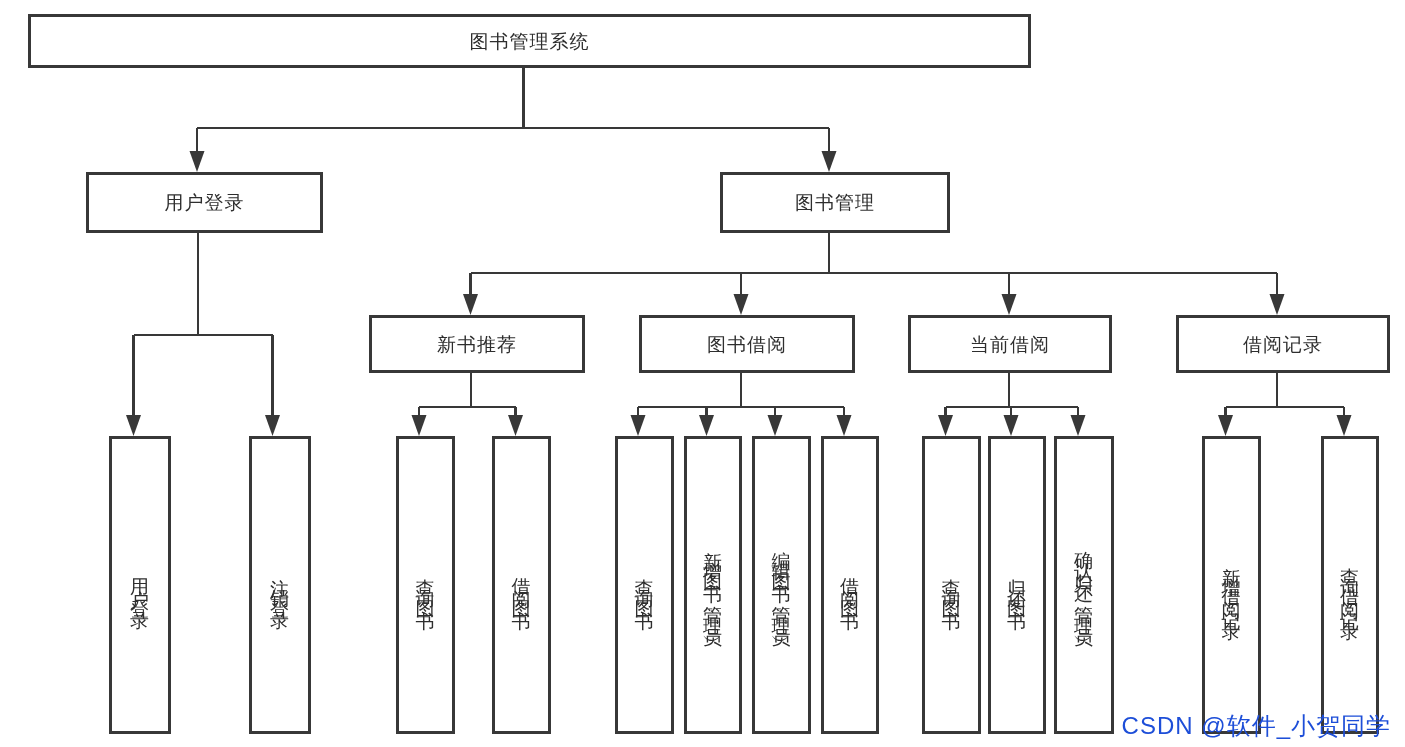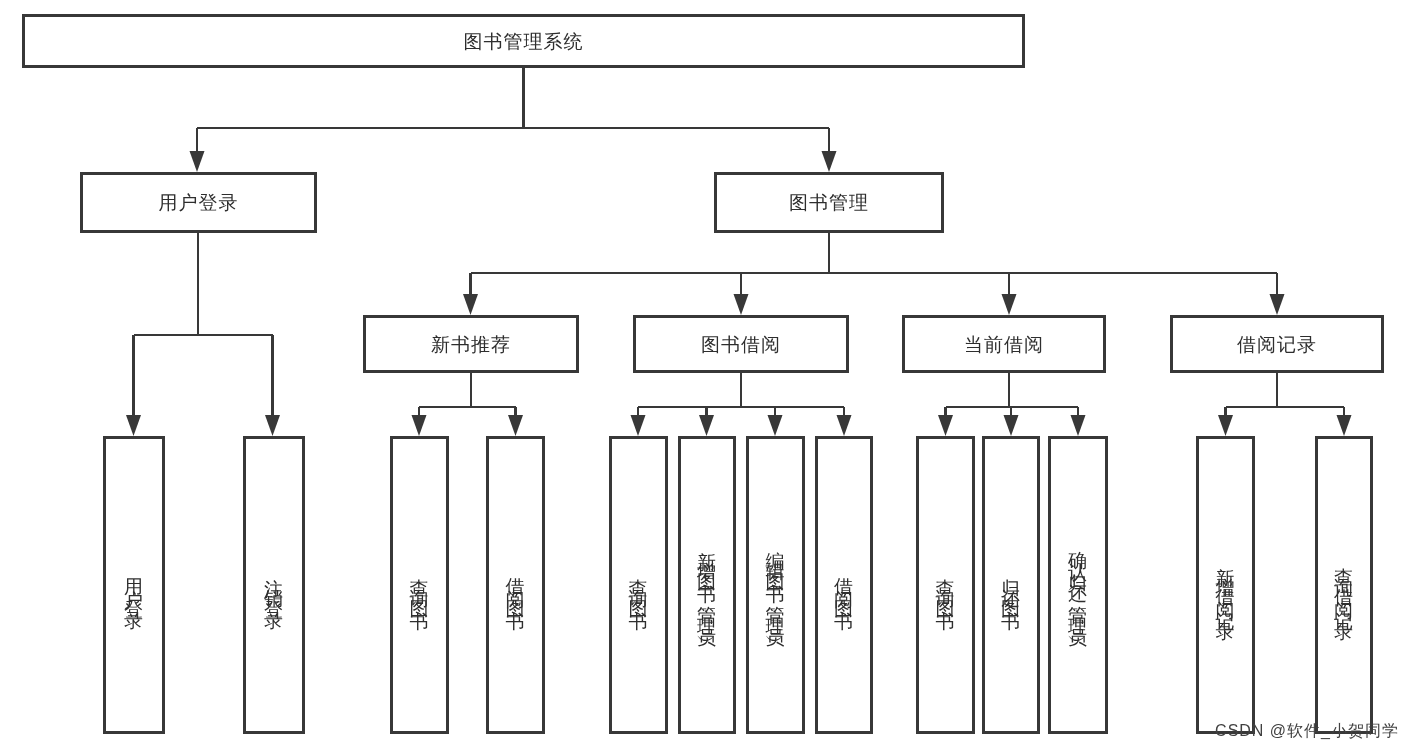--- a/index.html
+++ b/index.html
@@ -25,37 +25,38 @@
     box-sizing: border-box;
     background: #ffffff;
     border: 3px solid #383838;
     color: #2e2e2e;
     display: flex;
     align-items: center;
     justify-content: center;
     font-size: 19px;
     line-height: 1;
     letter-spacing: 1px;
+    margin-left: 6px;
   }
   .leaf {
     letter-spacing: 0;
   }
   .leaf span {
     writing-mode: vertical-rl;
     text-orientation: mixed;
     letter-spacing: 11px;
     font-size: 19px;
     color: #2e2e2e;
   }
   .watermark {
     position: absolute;
-    right: 6px;
+    right: 14px;
     bottom: 5px;
-    font-size: 16px;
-    color: #404040;
+    font-size: 24px;
+    color: #1d4ed8;
     letter-spacing: 1px;
     white-space: nowrap;
   }
 </style>
 </head>
 <body>
 
 <div class="canvas">
 
   <svg class="wires" width="1405" height="747" viewBox="0 0 1405 747">

